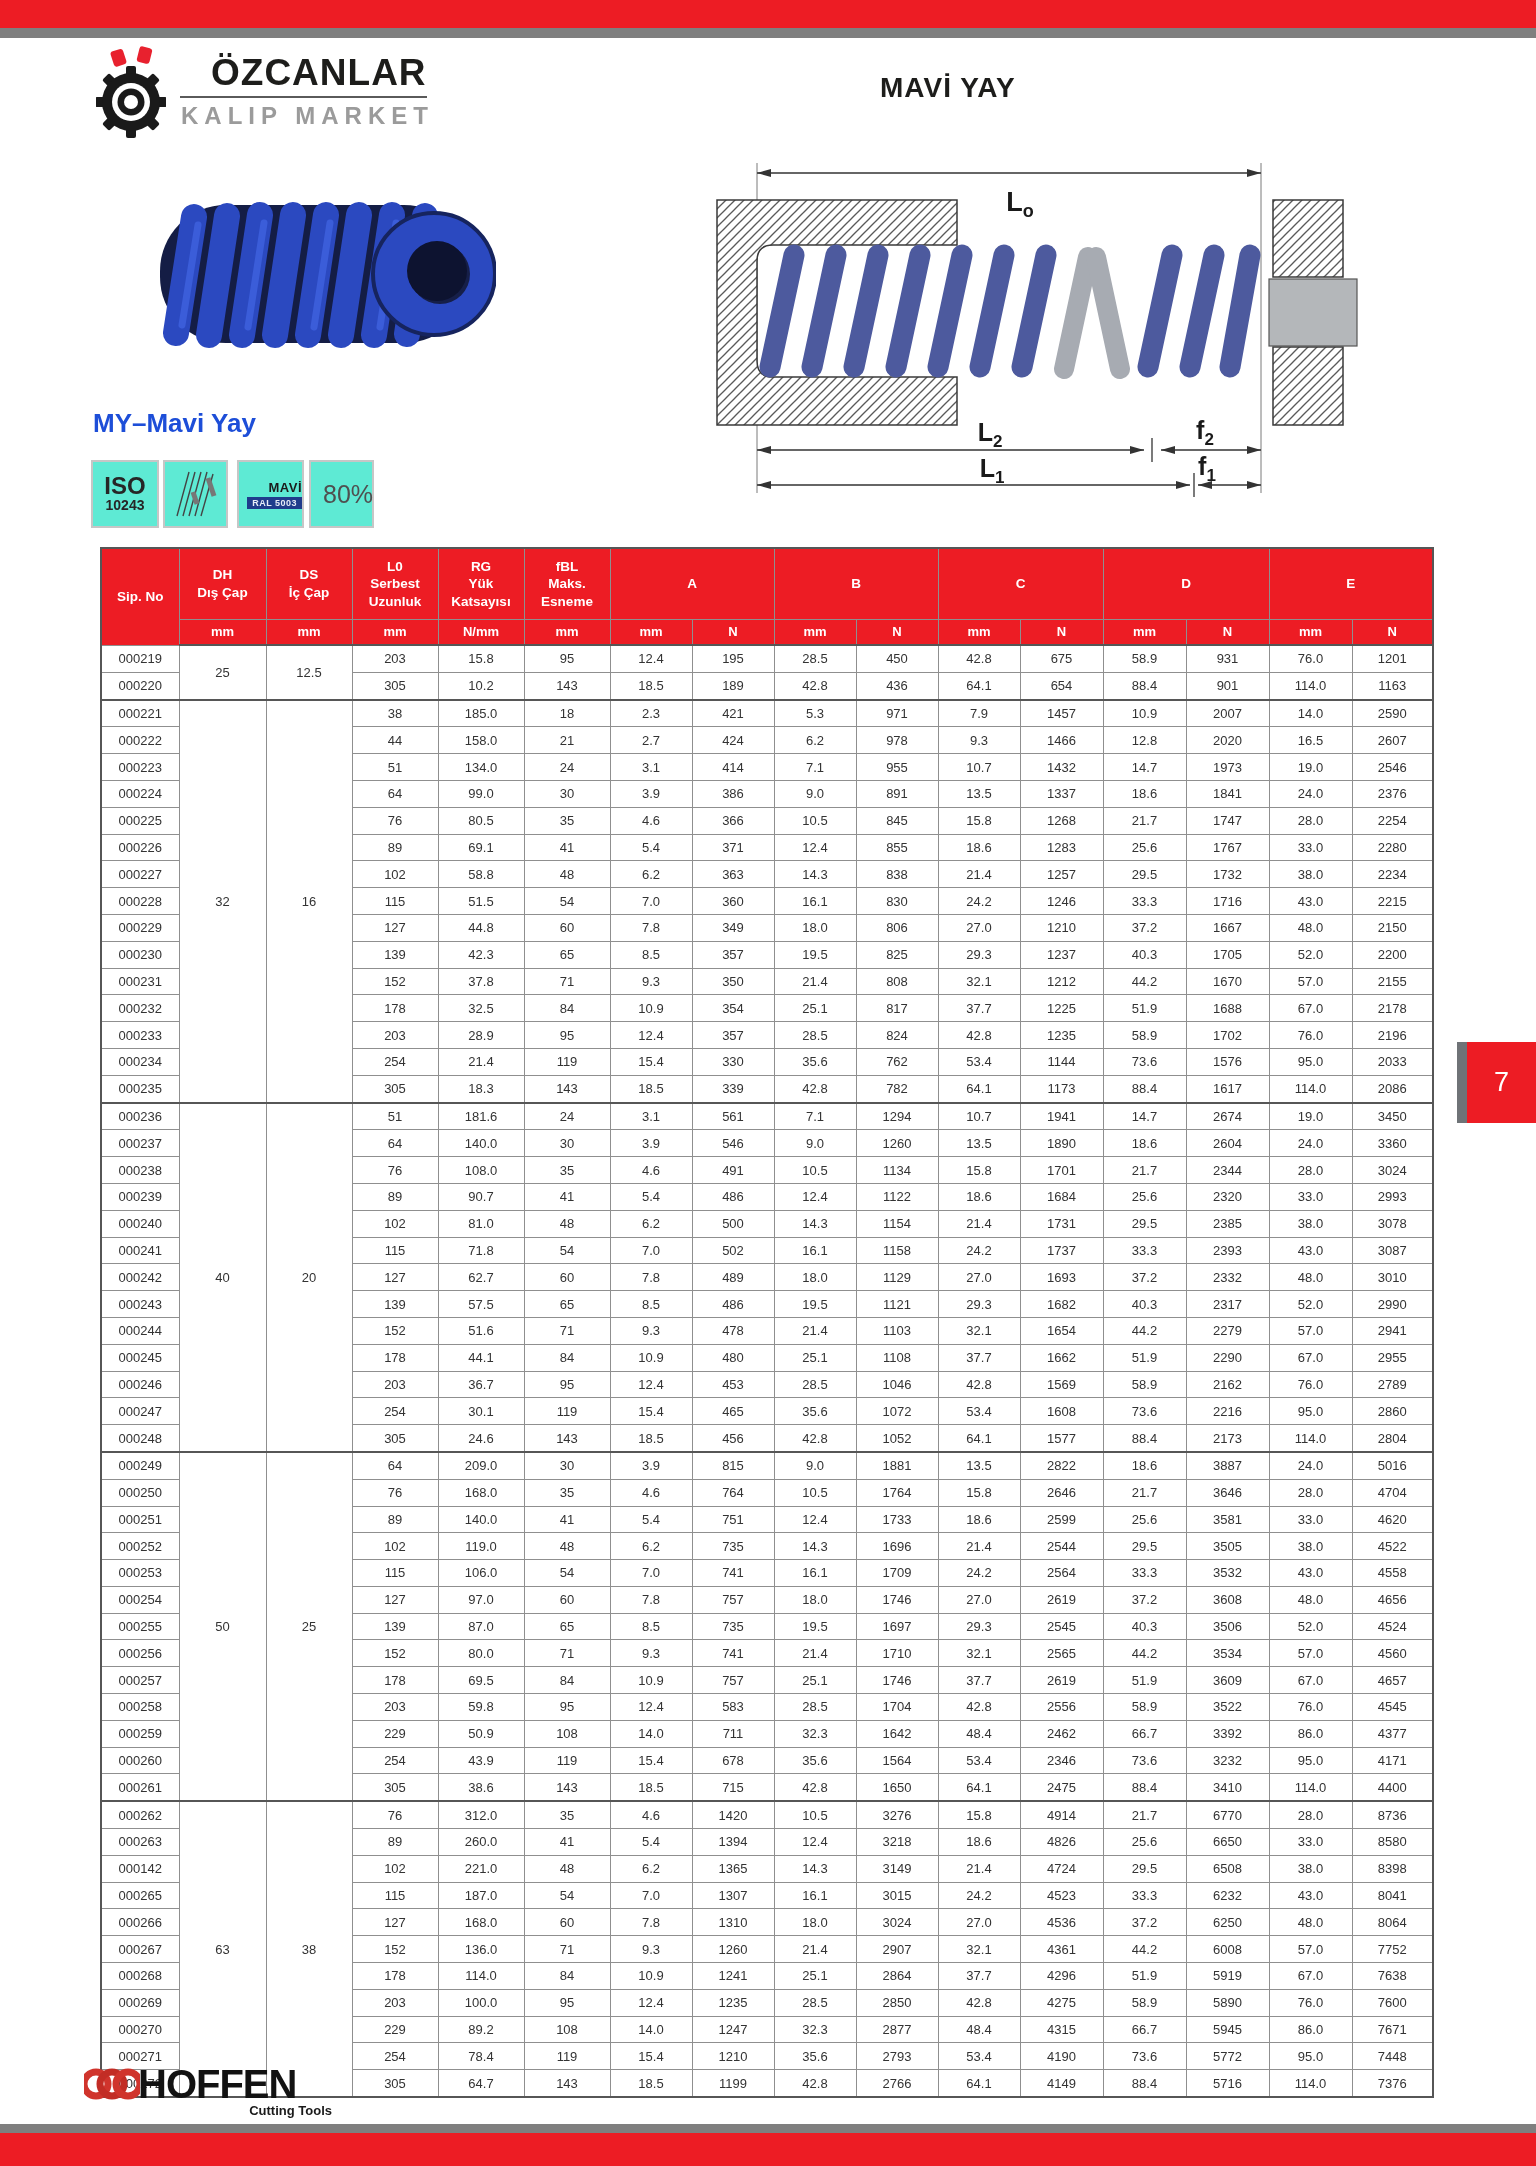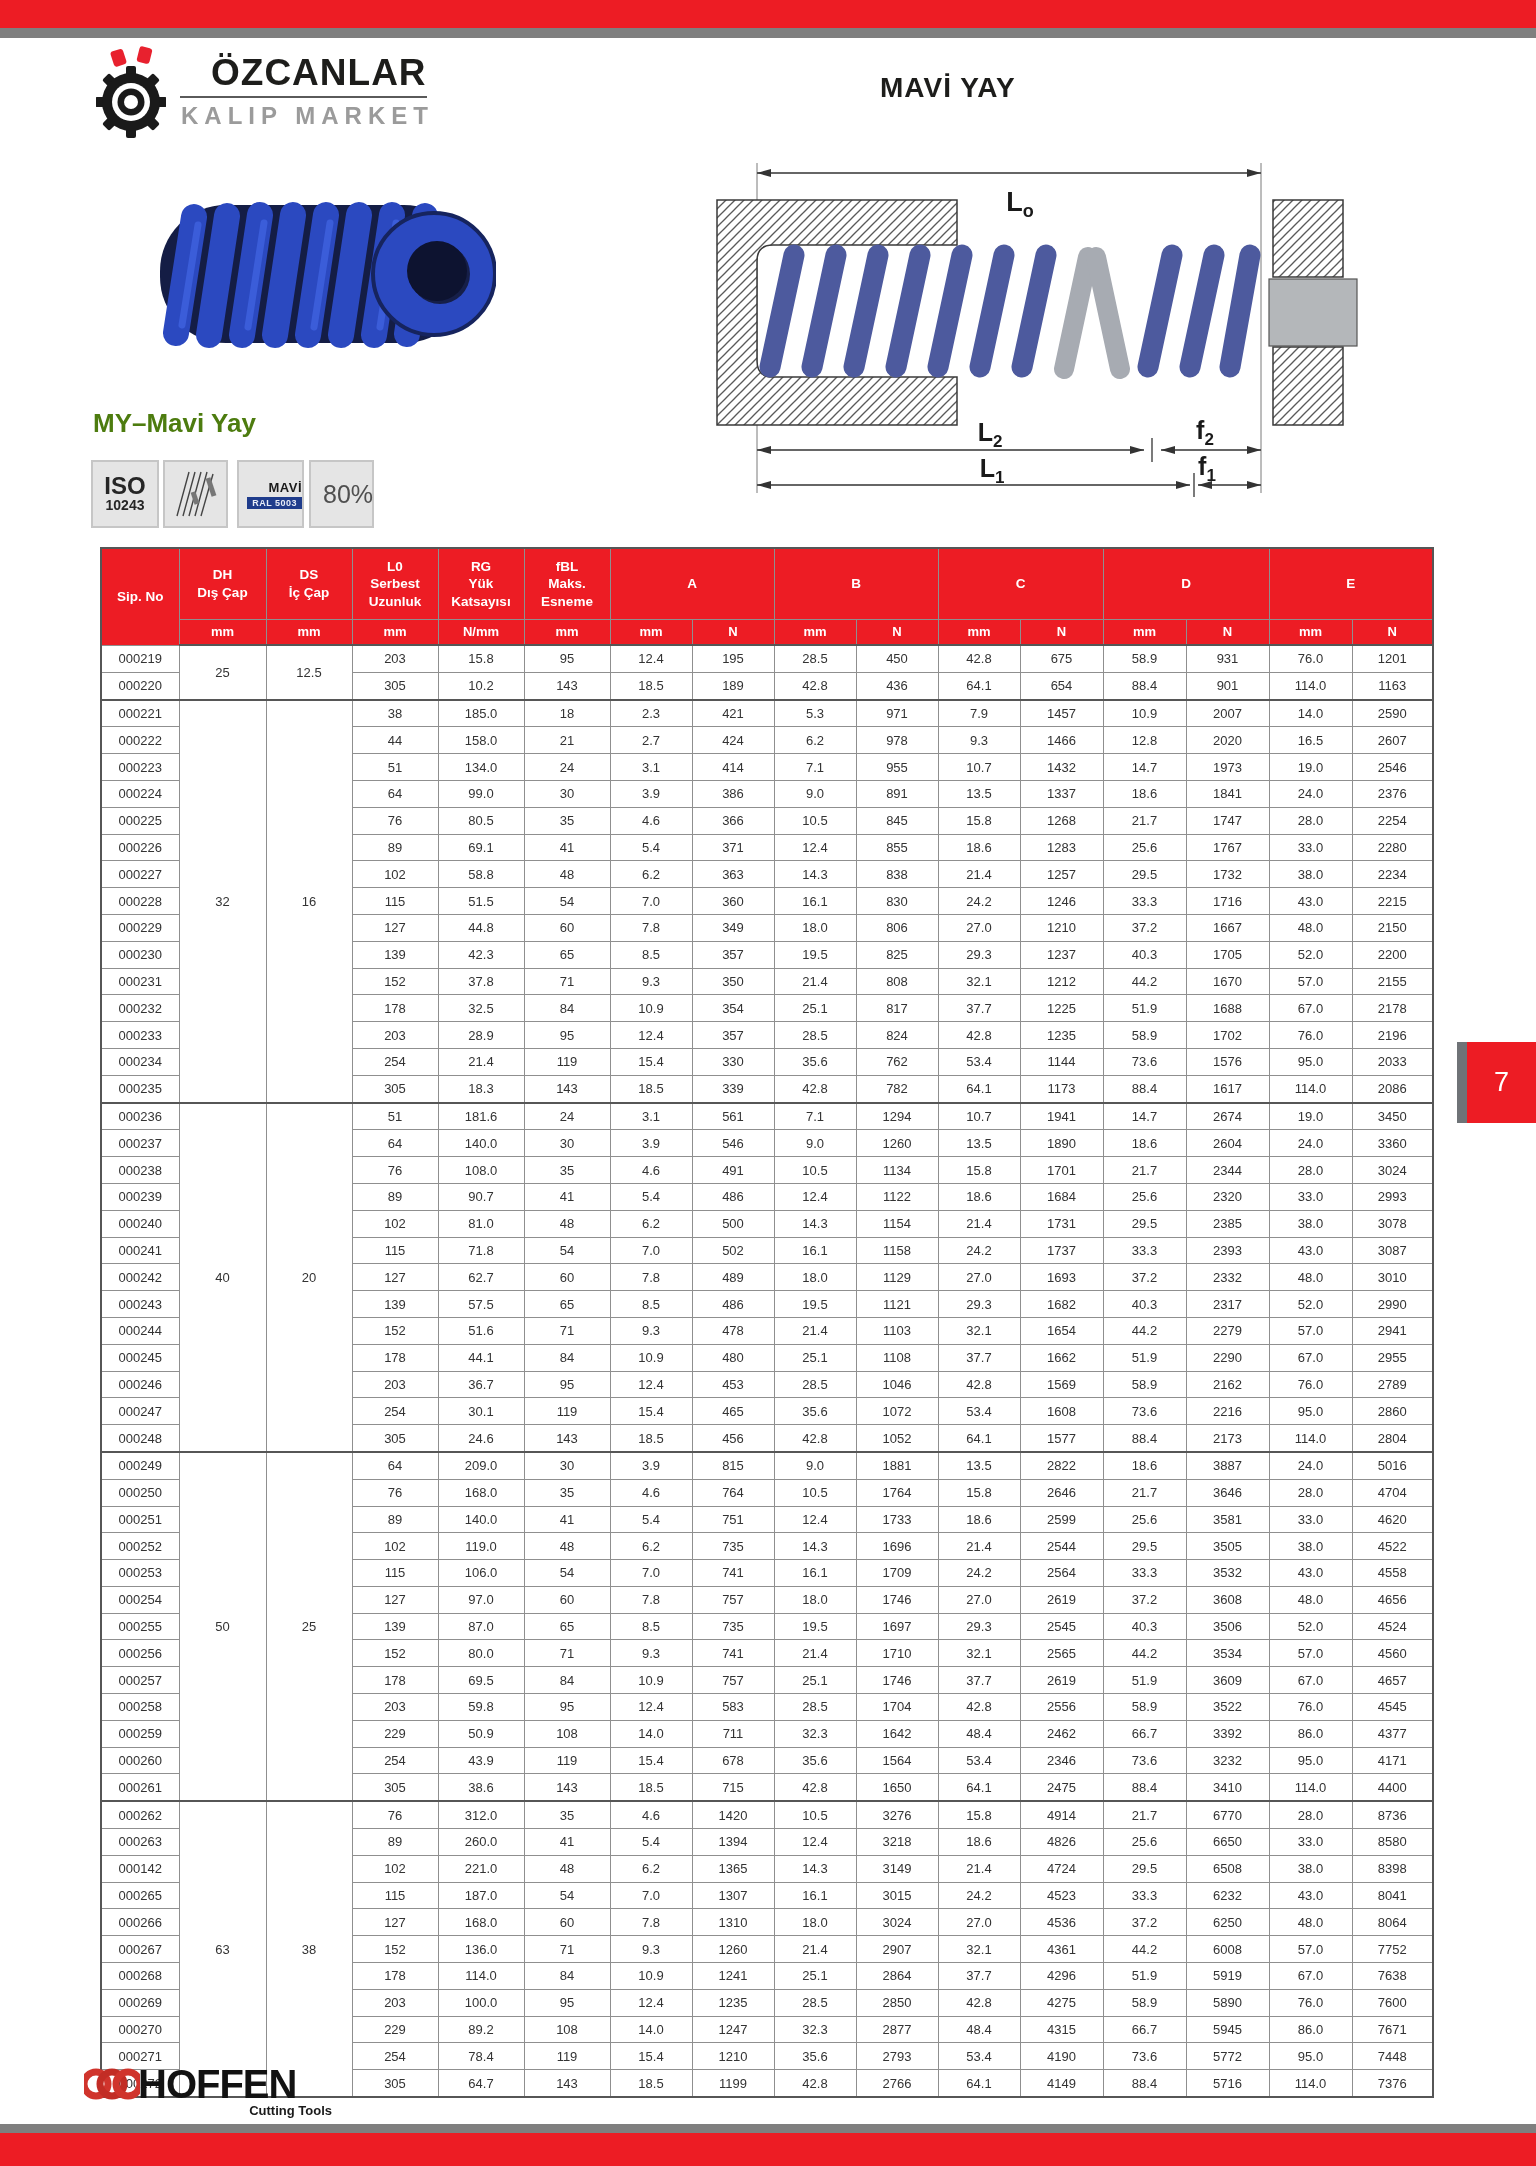--- a/index.html
+++ b/index.html
@@ -13,22 +13,22 @@
   .bar-gray-bot{left:0;top:2124px;width:1536px;height:9px;background:#7f7f7f;}
   .bar-red-bot{left:0;top:2133px;width:1536px;height:33px;background:#ed1c24;}
 
   
   .brand-name{left:179px;top:52px;font-size:37px;font-weight:900;letter-spacing:1px;color:#1d1d1b;margin-left:32px;}
   .brand-rule{left:180px;top:96px;width:247px;height:2px;background:#5a5a5a;}
   .brand-sub{left:181px;top:102px;font-size:24px;font-weight:700;letter-spacing:6px;color:#9b9b9b;}
   .page-title{left:880px;top:72px;font-size:28px;font-weight:600;letter-spacing:1px;color:#1d1d1b;}
 
   
-  .sec-heading{left:93px;top:408px;font-size:26px;font-weight:800;color:#4d7c0f;text-align:center;}
-  .badge{top:460px;height:64px;border:2px solid #c6c6c6;background:#e5e5e5;display:flex;
+  .sec-heading{left:93px;top:408px;font-size:26px;font-weight:800;color:#1d4ed8;text-align:center;}
+  .badge{top:460px;height:64px;border:2px solid #c6c6c6;background:#5eead4;display:flex;
          flex-direction:column;align-items:center;justify-content:center;text-align:center;}
   .badge-iso{left:91px;width:64px;}
   .badge-spring{left:163px;width:61px;}
   .badge-mavi{left:237px;width:63px;align-items:flex-end;}
   .badge-pct{left:309px;width:61px;}
   .iso-big{font-size:24px;font-weight:900;color:#262626;line-height:0.95;}
   .iso-small{font-size:14px;font-weight:800;color:#262626;}
   .mavi-word{font-size:13px;font-weight:900;color:#1a1a1a;letter-spacing:0.5px;}
   .ral-chip{margin-top:2px;background:#1f3c8c;color:#e8ecf7;font-size:9px;font-weight:700;
             padding:1px 5px;letter-spacing:0.5px;}

